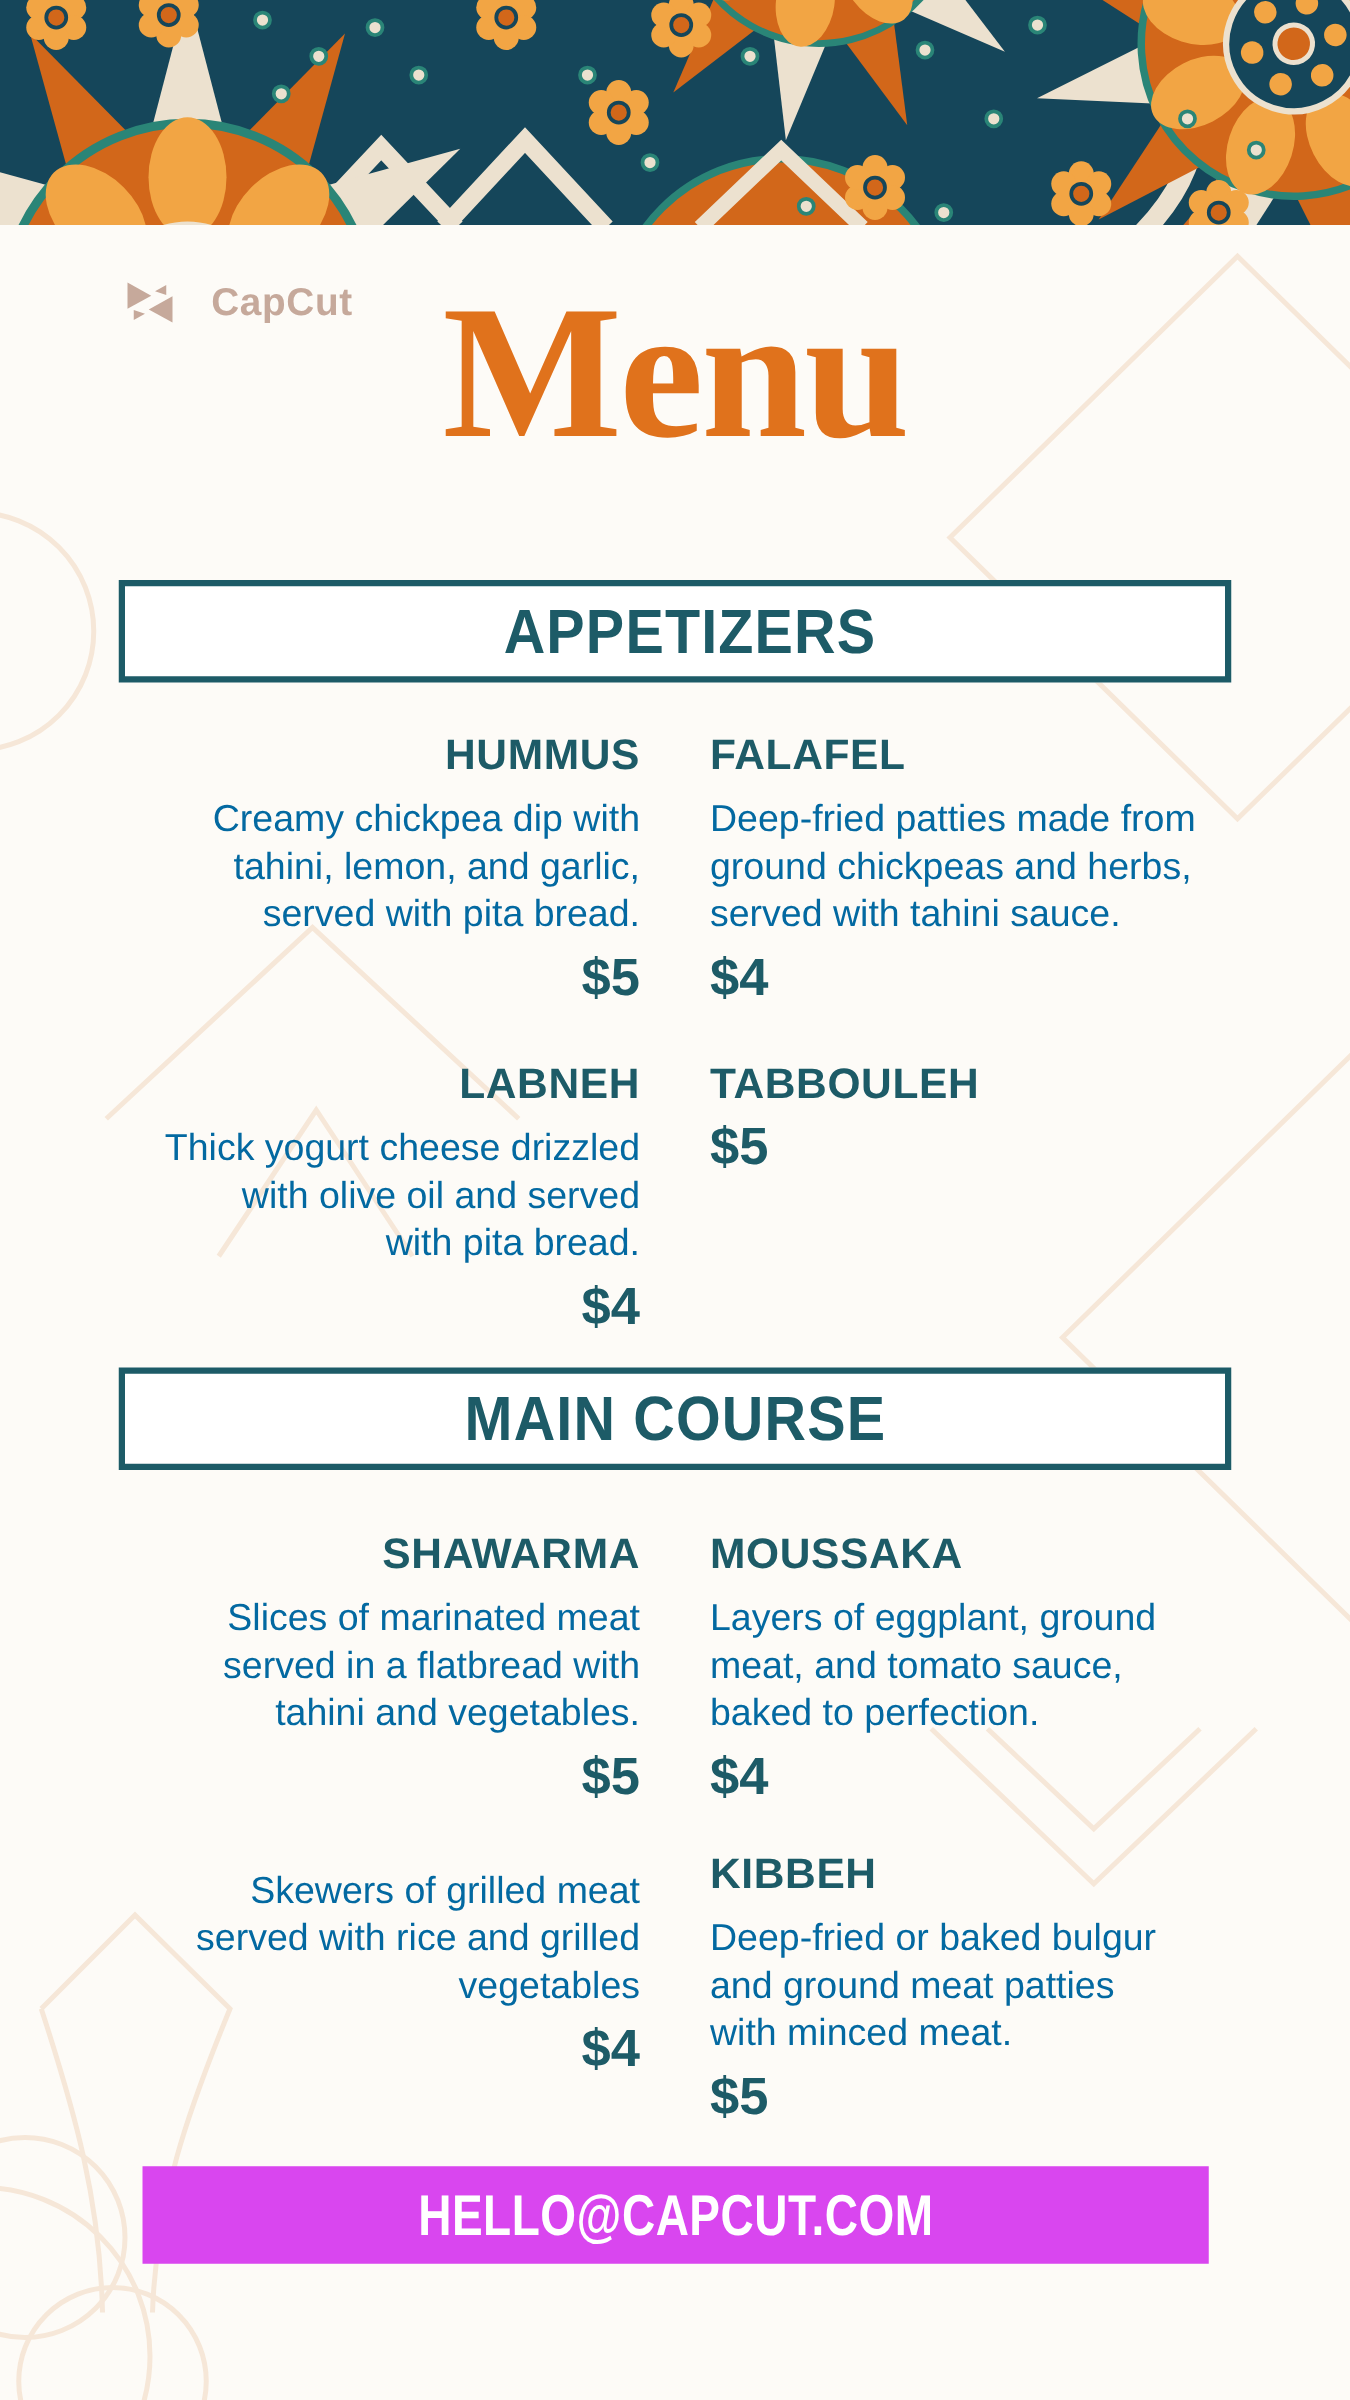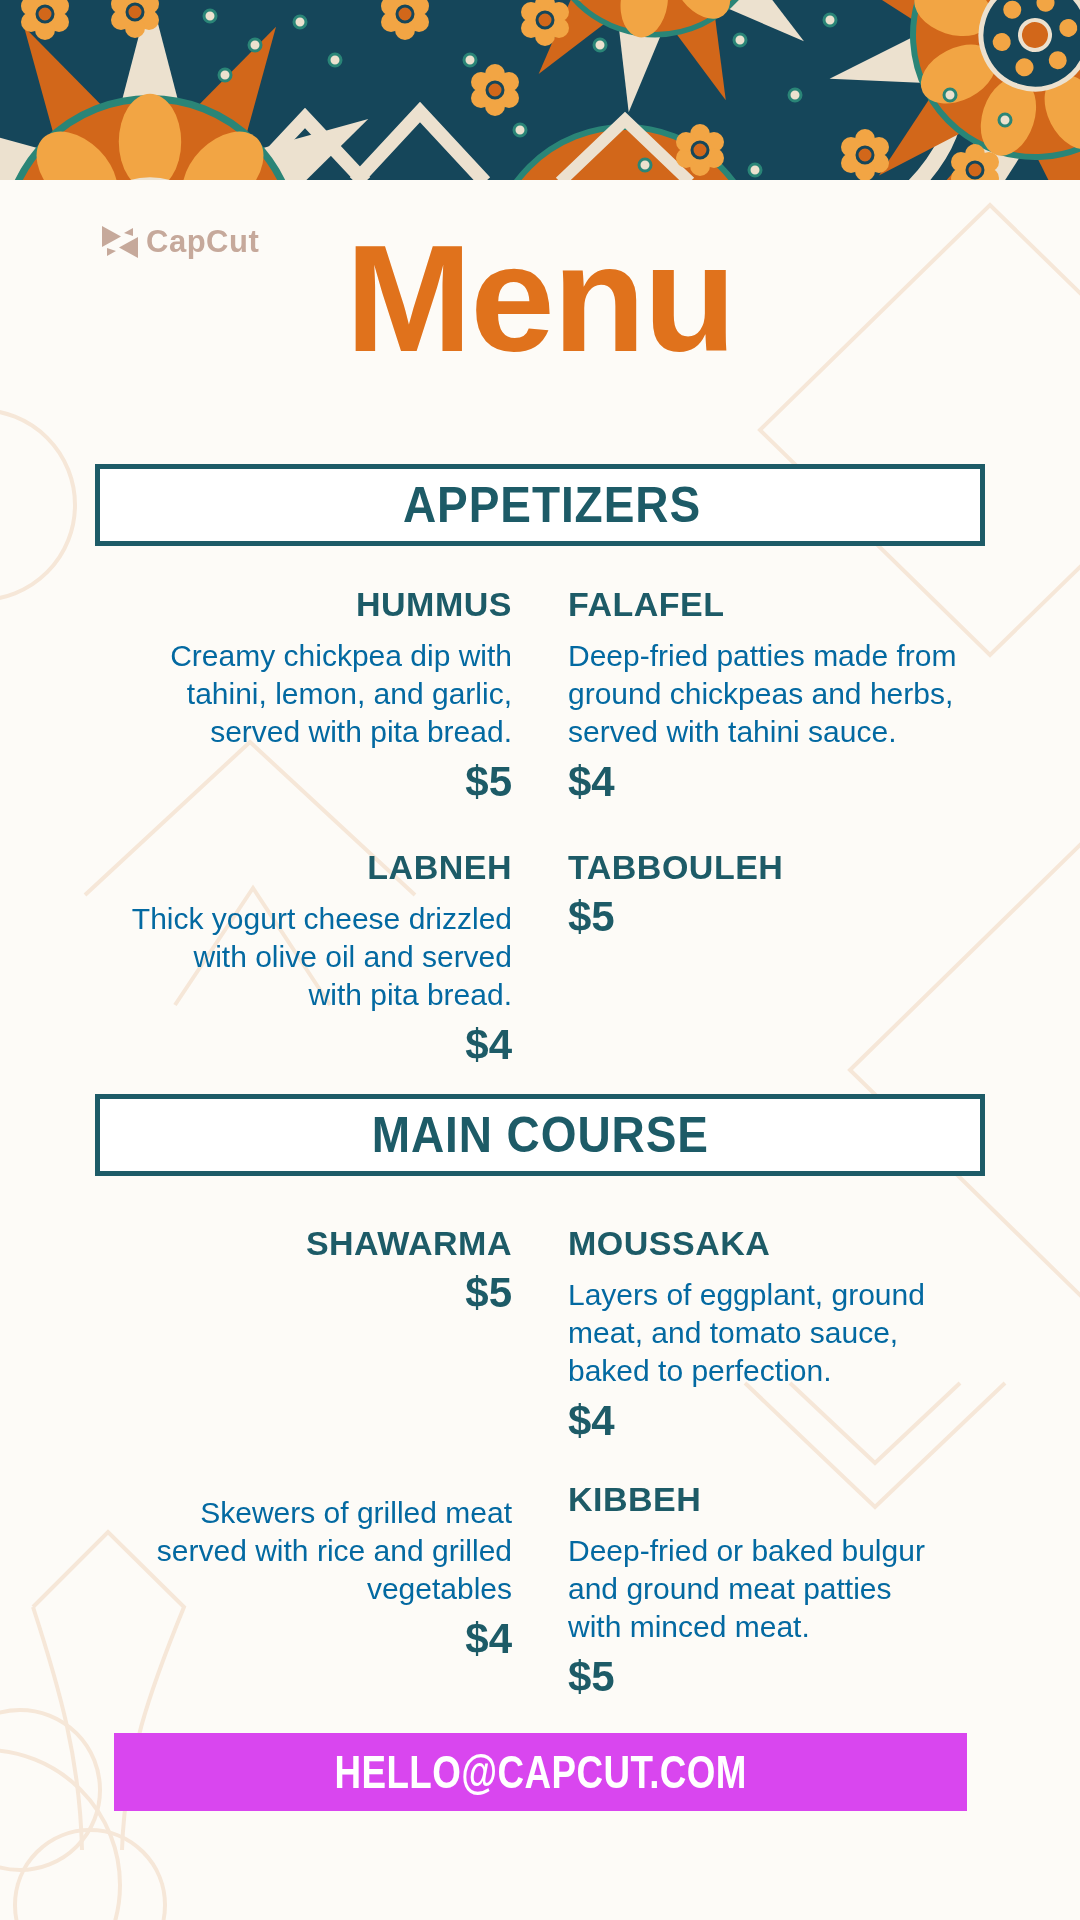--- a/index.html
+++ b/index.html
@@ -4,25 +4,25 @@
 <style>
   html,body{margin:0;padding:0;overflow:hidden;}
   body{
     width:1080px;height:1920px;position:relative;
     background:#fdfbf7;
     font-family:"Liberation Sans",sans-serif;
     color:#1d5b67;
   }
   .bg-motifs{position:absolute;top:0;left:0;z-index:0;}
   .banner{position:absolute;top:0;left:0;z-index:2;display:block;}
-  .logo{position:absolute;top:224px;left:100px;display:flex;align-items:center;gap:6px;z-index:3;}
+  .logo{position:absolute;top:224px;left:100px;display:flex;align-items:center;gap:29px;z-index:3;}
   .logo-text{color:#c6a99b;font-size:31px;font-weight:700;letter-spacing:0.5px;}
   .menu-title{
     position:absolute;top:198px;left:0;width:100%;text-align:center;z-index:1;
-    font-family:Liberation Sans, sans-serif;font-weight:700;
+    font-family:Liberation Serif, serif;font-weight:700;
     font-size:152px;line-height:200px;color:#e0721c;letter-spacing:-2px;
   }
   .section-box{
     position:absolute;left:95px;width:890px;height:82px;box-sizing:border-box;
     background:#ffffff;border:5px solid #1d5b67;
     display:flex;align-items:center;justify-content:center;z-index:1;
   }
   .section-label{font-size:50px;font-weight:700;letter-spacing:1px;color:#1d5b67;transform:scaleX(0.92);}
   #box-appetizers{top:464px;padding-left:23px;}
   #box-main{top:1094px;}
@@ -192,20 +192,23 @@
   </div>
 </div>
 
 <div class="section-box" id="box-main">
   <span class="section-label">MAIN COURSE</span>
 </div>
 
 <div class="menu-grid" id="grid-main">
   <div class="cell-right">
     <div class="item-name">SHAWARMA</div>
+    <div class="item-desc">Slices of marinated meat
+served in a flatbread with
+tahini and vegetables.</div>
     <div class="item-price">$5</div>
   </div>
   <div class="cell-left">
     <div class="item-name">MOUSSAKA</div>
     <div class="item-desc">Layers of eggplant, ground
 meat, and tomato sauce,
 baked to perfection.</div>
     <div class="item-price">$4</div>
   </div>
   <div class="cell-right">

